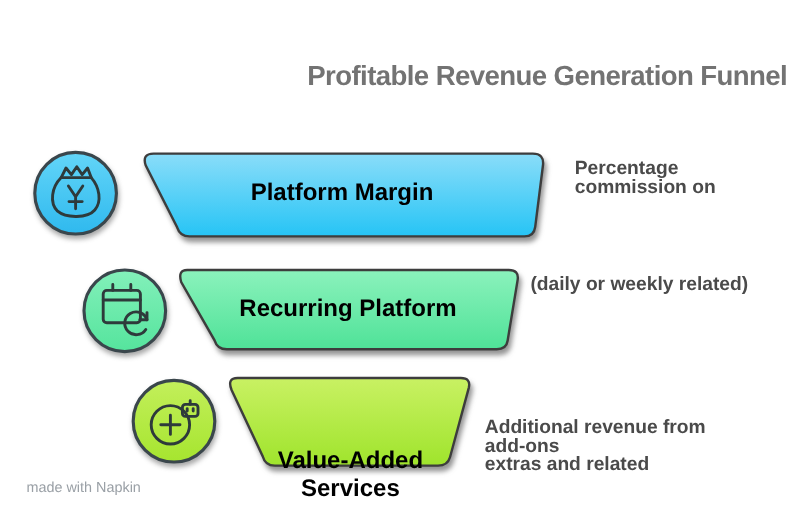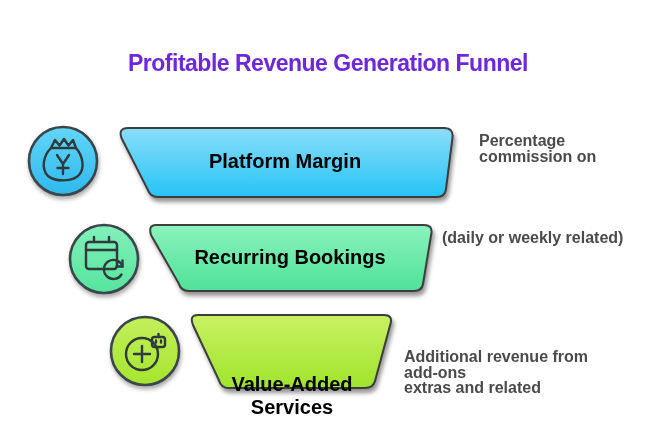--- a/index.html
+++ b/index.html
@@ -1,22 +1,22 @@
 <!DOCTYPE html>
 <html><head>
 <meta charset="utf-8">
 <style>
   html,body{margin:0;padding:0;background:#ffffff;}
   .canvas{
     position:relative;width:656px;height:438px;background:#ffffff;overflow:hidden;
     font-family:"Liberation Sans", sans-serif;
   }
   .title{
-    position:absolute;top:50px;left:0;width:656px;text-align:center;
-    font-size:23px;font-weight:700;color:#6d28d9;letter-spacing:-0.5px;
+    position:absolute;top:50px;left:0;width:656px;text-align:right;
+    font-size:23px;font-weight:700;color:#737373;letter-spacing:-0.5px;
   }
   .diagram-svg{position:absolute;top:0;left:0;}
   .seg{stroke:#3d3d3d;stroke-width:2;filter:drop-shadow(2px 4px 2px rgba(60,60,60,0.55));}
   .icon-circle{stroke:#3a464c;stroke-width:2.6;filter:drop-shadow(1px 3px 2px rgba(60,60,60,0.45));}
   .glyph{fill:none;stroke:#2e3a3b;stroke-width:2.4;stroke-linecap:round;stroke-linejoin:round;}
   .seg-label{
     position:absolute;text-align:center;font-size:20px;font-weight:700;color:#000000;
     line-height:23px;
   }
   .annotation{
@@ -85,29 +85,30 @@
     <g transform="translate(145,351)">
       <circle class="icon-circle" r="34" fill="url(#gIco3)"></circle>
       <circle class="glyph" cx="-3" cy="3" r="16"></circle>
       <path class="glyph" d="M -3,-5 V 11 M -11,3 H 5"></path>
       <rect class="glyph" x="7" y="-14" width="13" height="10" rx="2.5"></rect>
       <path class="glyph" d="M 11,-10.5 V -8.5 M 16,-10.5 V -8.5 M 13.5,-14 V -17"></path>
     </g>
   </svg>
 
   <div class="seg-label" style="left:135px;top:150px;width:300px;">Platform Margin</div>
-  <div class="seg-label" style="left:150px;top:246px;width:280px;">Recurring Bookings</div>
+  <div class="seg-label" style="left:150px;top:246px;width:280px;">Recurring Platform</div>
   <div class="seg-label" style="left:212px;top:328px;width:160px;margin-top:45px;">Value-Added Services</div>
 
   <div class="annotation" style="left:479px;top:133px;">
     <div>Percentage commission on</div>
   </div>
   <div class="annotation" style="left:442px;top:230px;">
     <div>(daily or weekly related)</div>
   </div>
   <div class="annotation" style="left:404px;top:322px;margin-top:27px;">
     <div>Additional revenue from</div>
     <div>add-ons</div>
     <div>extras and related</div>
   </div>
 
+  <div class="watermark">made with Napkin</div>
 
 </div>
 
 </body></html>

